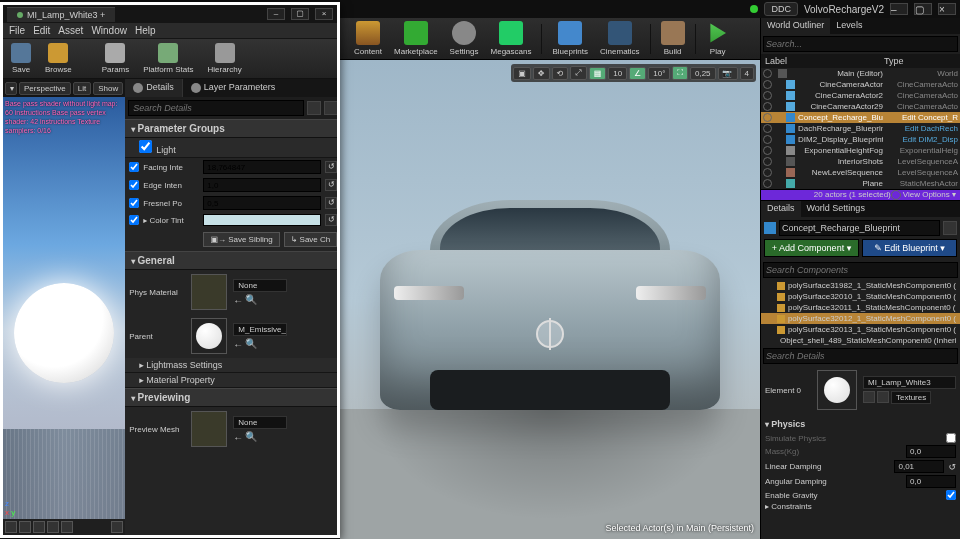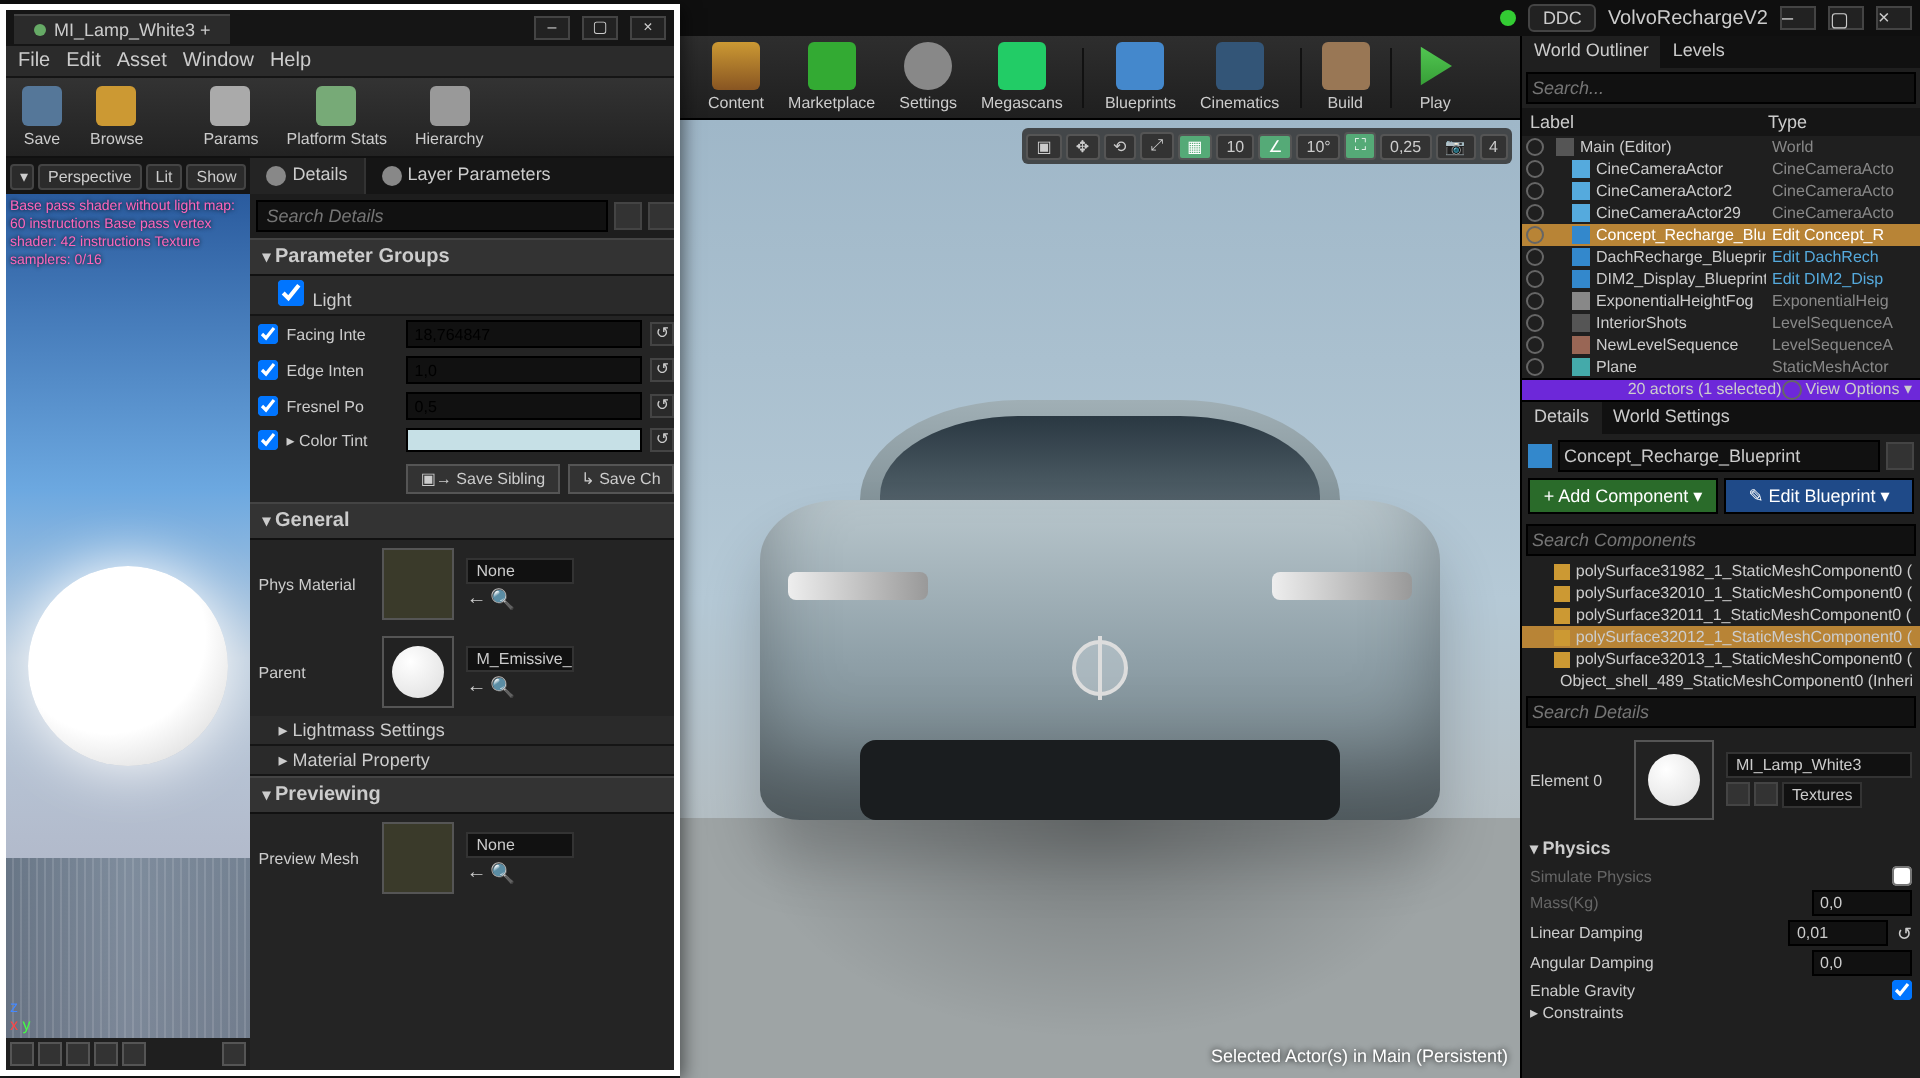--- a/index.html
+++ b/index.html
@@ -97,21 +97,21 @@
 
 .outliner { position: absolute; top: 18px; right: 0; width: 200px; bottom: 0; background: #1f1f1f; display: flex; flex-direction: column; border-left:1px solid #000; }
 .out-tabs { height: 16px; display:flex; background:#111; font-size:9px; }
 .out-tabs .t { padding:2px 6px; background:#1f1f1f; }
 .out-tabs .t.inactive{background:#111;}
 .out-search { padding:2px; }
 .out-search input { width:100%; background:#111; border:1px solid #000; color:#888; padding:2px; font-size:9px; font-style:italic; }
 .out-header { display:flex; padding:2px 4px; font-size:9px; background:#151515; }
 .out-header .c1{flex:1;} .out-header .c2{width:72px;}
 .out-list { font-size:8px; }
-.out-row { display:flex; align-items:center; padding:1px 2px; gap:3px; }
+.out-row { display:flex; align-items:center; padding:1px 2px; gap:3px;text-align:right; }
 .out-row .eye { width:9px; height:9px; border:1px solid #666; border-radius:50%; }
 .out-row .ico { width:9px; height:9px; background:#c93; }
 .out-row .ico.cam{background:#5ad;} .out-row .ico.bp{background:#38c;} .out-row .ico.fog{background:#888;} .out-row .ico.folder{background:#555;} .out-row .ico.seq{background:#965;} .out-row .ico.mesh{background:#4aa;}
 .out-row .name { flex:1; overflow:hidden; white-space:nowrap; color:#ccc; }
 .out-row .type { width:72px; overflow:hidden; white-space:nowrap; color:#888; }
 .out-row.link .type { color:#5ad; }
 .out-row.sel { background:#b88436; color:#fff; }
 .out-row.sel .name,.out-row.sel .type{color:#fff;}
 .out-row .indent { display:inline-block; }
 .out-footer { display:flex; justify-content:flex-end; padding:0 4px; font-size:8px; border-top:1px solid #000; background:#6d28d9; }

